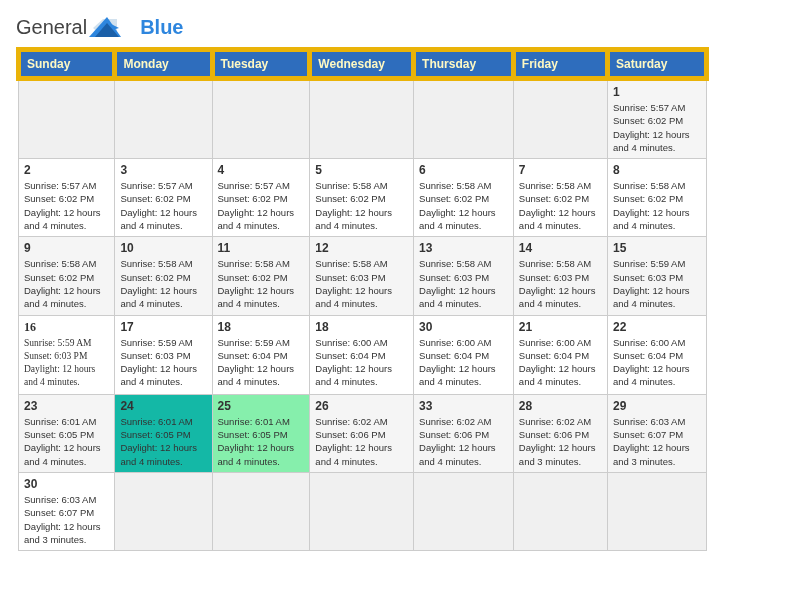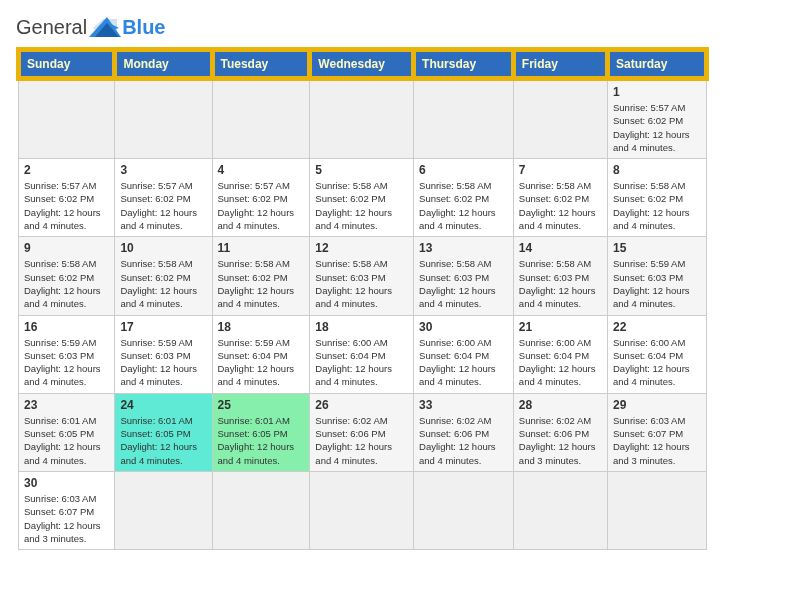--- a/index.html
+++ b/index.html
@@ -97,21 +97,21 @@
         <span>General</span>
       </div>
       <svg width="32" height="22" viewBox="0 0 32 22" style="margin-left:2px;margin-top:0px;">
         <polygon points="4,11 14,2 28,2 28,20 14,20" fill="#1a6aaa" opacity="0.2"></polygon>
         <polygon points="6,18 16,4 30,11" fill="#2e86de"></polygon>
         <polygon points="6,4 20,4 26,11 20,18 6,18 0,11" fill="none" stroke="none"></polygon>
 
         <polygon points="0,20 18,0 32,20" fill="#2e86de"></polygon>
         <polygon points="6,20 18,6 30,20" fill="#1a5fa8"></polygon>
       </svg>
-      <div style="font-size:20px; font-family: Arial, sans-serif; color:#2e86de; font-weight:bold; margin-left:1px;">Blue</div>
+      <div style="font-size:20px; font-family: Arial, sans-serif; color:#2e86de; font-weight:bold; margin-left:19px;">Blue</div>
     </div>
   </div>
   </div>
 
   <table class="calendar">
     <thead>
       <tr>
         <th>Sunday</th>
         <th>Monday</th>
         <th>Tuesday</th>
@@ -188,21 +188,21 @@
           <td style="background-color: rgb(245, 245, 245);">
             <span class="day-num">14</span>
             <div class="day-info">Sunrise: 5:58 AM<br>Sunset: 6:03 PM<br>Daylight: 12 hours<br>and 4 minutes.</div>
           </td>
           <td style="background-color: rgb(245, 245, 245);">
             <span class="day-num">15</span>
             <div class="day-info">Sunrise: 5:59 AM<br>Sunset: 6:03 PM<br>Daylight: 12 hours<br>and 4 minutes.</div>
           </td>
         </tr>
         <tr>
-          <td style="background-color: rgb(255, 255, 255);">
+          <td style="background-color: rgb(255, 255, 255); font-family: Liberation Serif, serif;">
             <span class="day-num">16</span>
             <div class="day-info">Sunrise: 5:59 AM<br>Sunset: 6:03 PM<br>Daylight: 12 hours<br>and 4 minutes.</div>
           </td>
           <td style="background-color: rgb(255, 255, 255);">
             <span class="day-num">17</span>
             <div class="day-info">Sunrise: 5:59 AM<br>Sunset: 6:03 PM<br>Daylight: 12 hours<br>and 4 minutes.</div>
           </td>
           <td style="background-color: rgb(255, 255, 255);">
             <span class="day-num">18</span>
             <div class="day-info">Sunrise: 5:59 AM<br>Sunset: 6:04 PM<br>Daylight: 12 hours<br>and 4 minutes.</div>
@@ -222,21 +222,21 @@
           <td style="background-color: rgb(255, 255, 255);">
             <span class="day-num">22</span>
             <div class="day-info">Sunrise: 6:00 AM<br>Sunset: 6:04 PM<br>Daylight: 12 hours<br>and 4 minutes.</div>
           </td>
         </tr>
         <tr>
           <td style="background-color: rgb(245, 245, 245);">
             <span class="day-num">23</span>
             <div class="day-info">Sunrise: 6:01 AM<br>Sunset: 6:05 PM<br>Daylight: 12 hours<br>and 4 minutes.</div>
           </td>
-          <td style="background-color: #5eead4;">
+          <td style="background-color: #14b8a6;">
             <span class="day-num">24</span>
             <div class="day-info">Sunrise: 6:01 AM<br>Sunset: 6:05 PM<br>Daylight: 12 hours<br>and 4 minutes.</div>
           </td>
           <td style="background-color: #86efac;">
             <span class="day-num">25</span>
             <div class="day-info">Sunrise: 6:01 AM<br>Sunset: 6:05 PM<br>Daylight: 12 hours<br>and 4 minutes.</div>
           </td>
           <td style="background-color: rgb(245, 245, 245);">
             <span class="day-num">26</span>
             <div class="day-info">Sunrise: 6:02 AM<br>Sunset: 6:06 PM<br>Daylight: 12 hours<br>and 4 minutes.</div>

